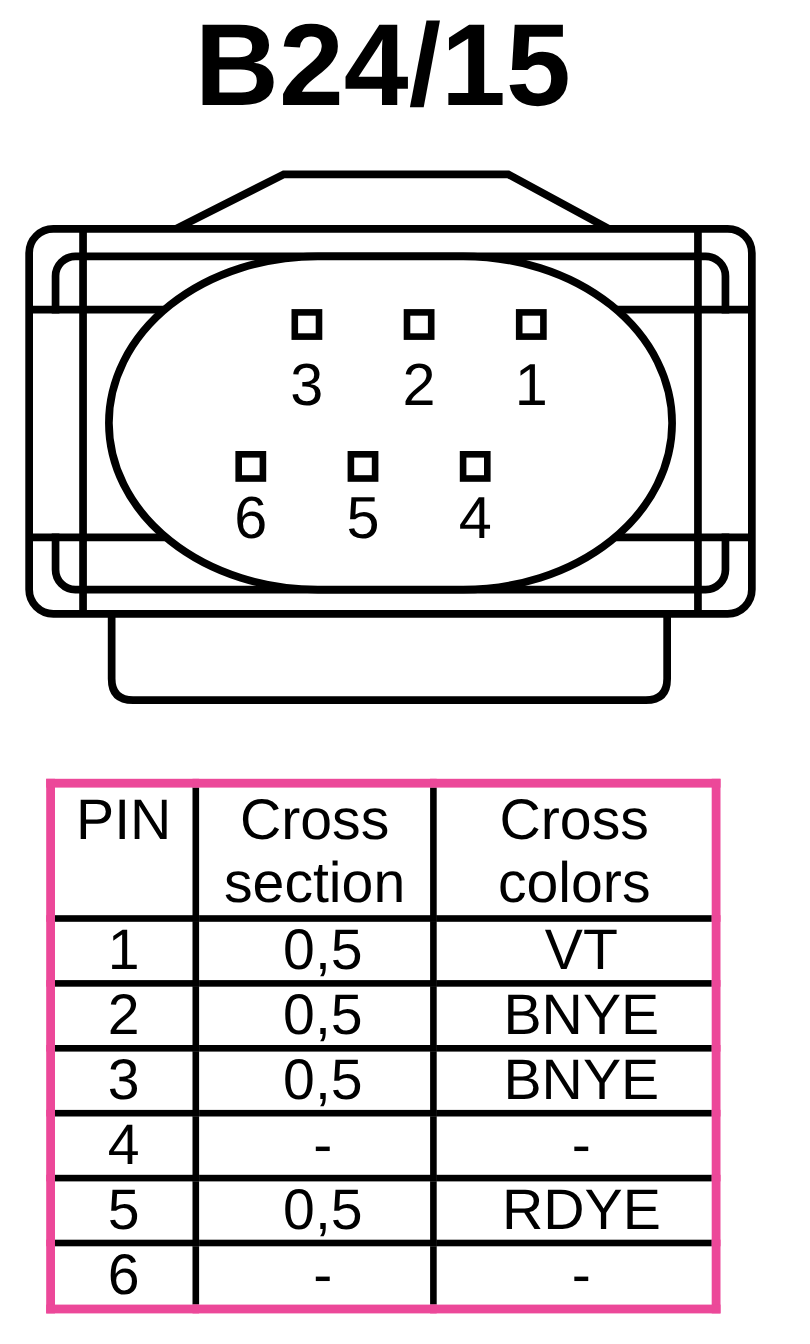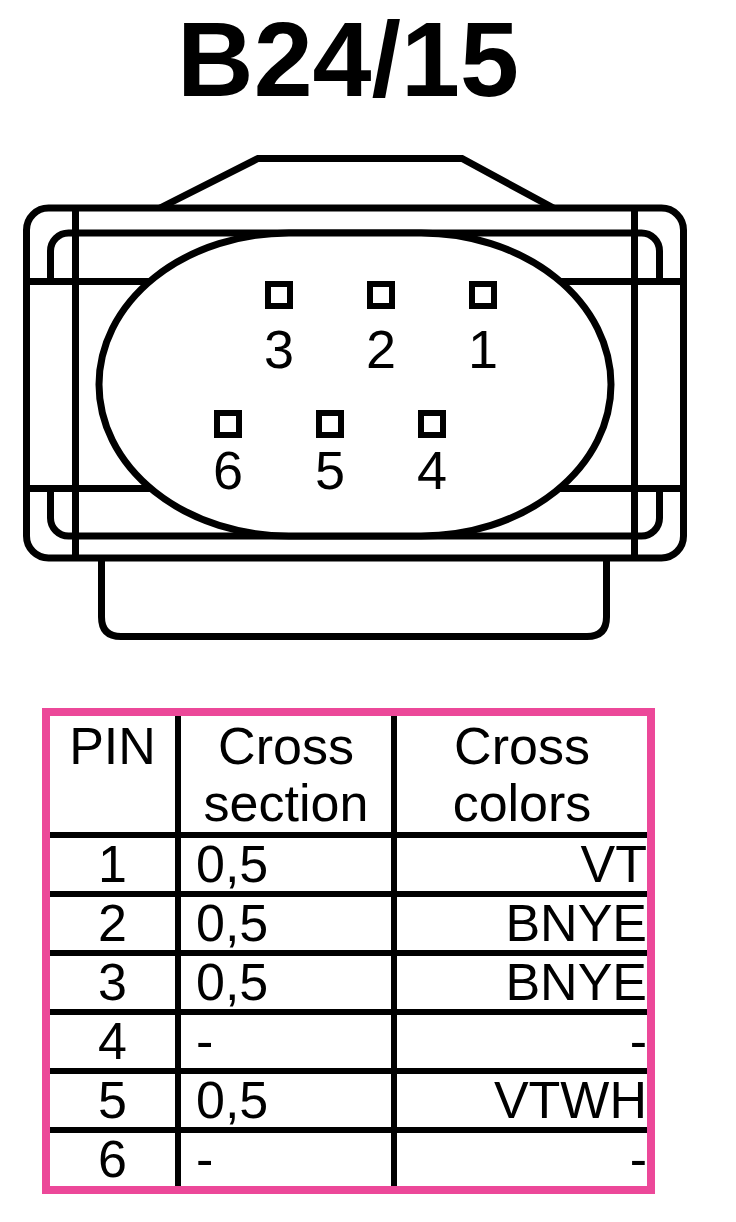--- a/index.html
+++ b/index.html
@@ -28,22 +28,22 @@
   table.pinout th, table.pinout td {
     border:6px solid #000; font-size:52px; font-weight:normal;
     overflow:hidden; padding:0;
   }
   table.pinout thead tr { height:118px; }
   table.pinout th { vertical-align:top; text-align:center; line-height:57px; padding-top:2px; }
   table.pinout tbody tr { height:53px; }
   table.pinout tbody tr:last-child { height:58px; }
   table.pinout td { vertical-align:middle; line-height:53px; }
   table.pinout td.c-pin { text-align:center; }
-  table.pinout td.c-cross { text-align:left; padding-left:15px; }
-  table.pinout td.c-color { text-align:right; padding-left:13px; }
+  table.pinout td.c-cross { text-align:center; padding-left:15px; }
+  table.pinout td.c-color { text-align:center; padding-left:13px; }
 </style>
 </head>
 <body>
 
 <div class="page">
 
   <div class="title">B24/15</div>
 
   <svg class="connector" width="736" height="700" viewBox="0 0 736 700">
 
@@ -111,21 +111,21 @@
           <td class="c-color">BNYE</td>
         </tr>
         <tr>
           <td class="c-pin">4</td>
           <td class="c-cross">-</td>
           <td class="c-color">-</td>
         </tr>
         <tr>
           <td class="c-pin">5</td>
           <td class="c-cross">0,5</td>
-          <td class="c-color">VTWH</td>
+          <td class="c-color">RDYE</td>
         </tr>
         <tr>
           <td class="c-pin">6</td>
           <td class="c-cross">-</td>
           <td class="c-color">-</td>
         </tr>
       </tbody>
   </table>
 
 </div>

